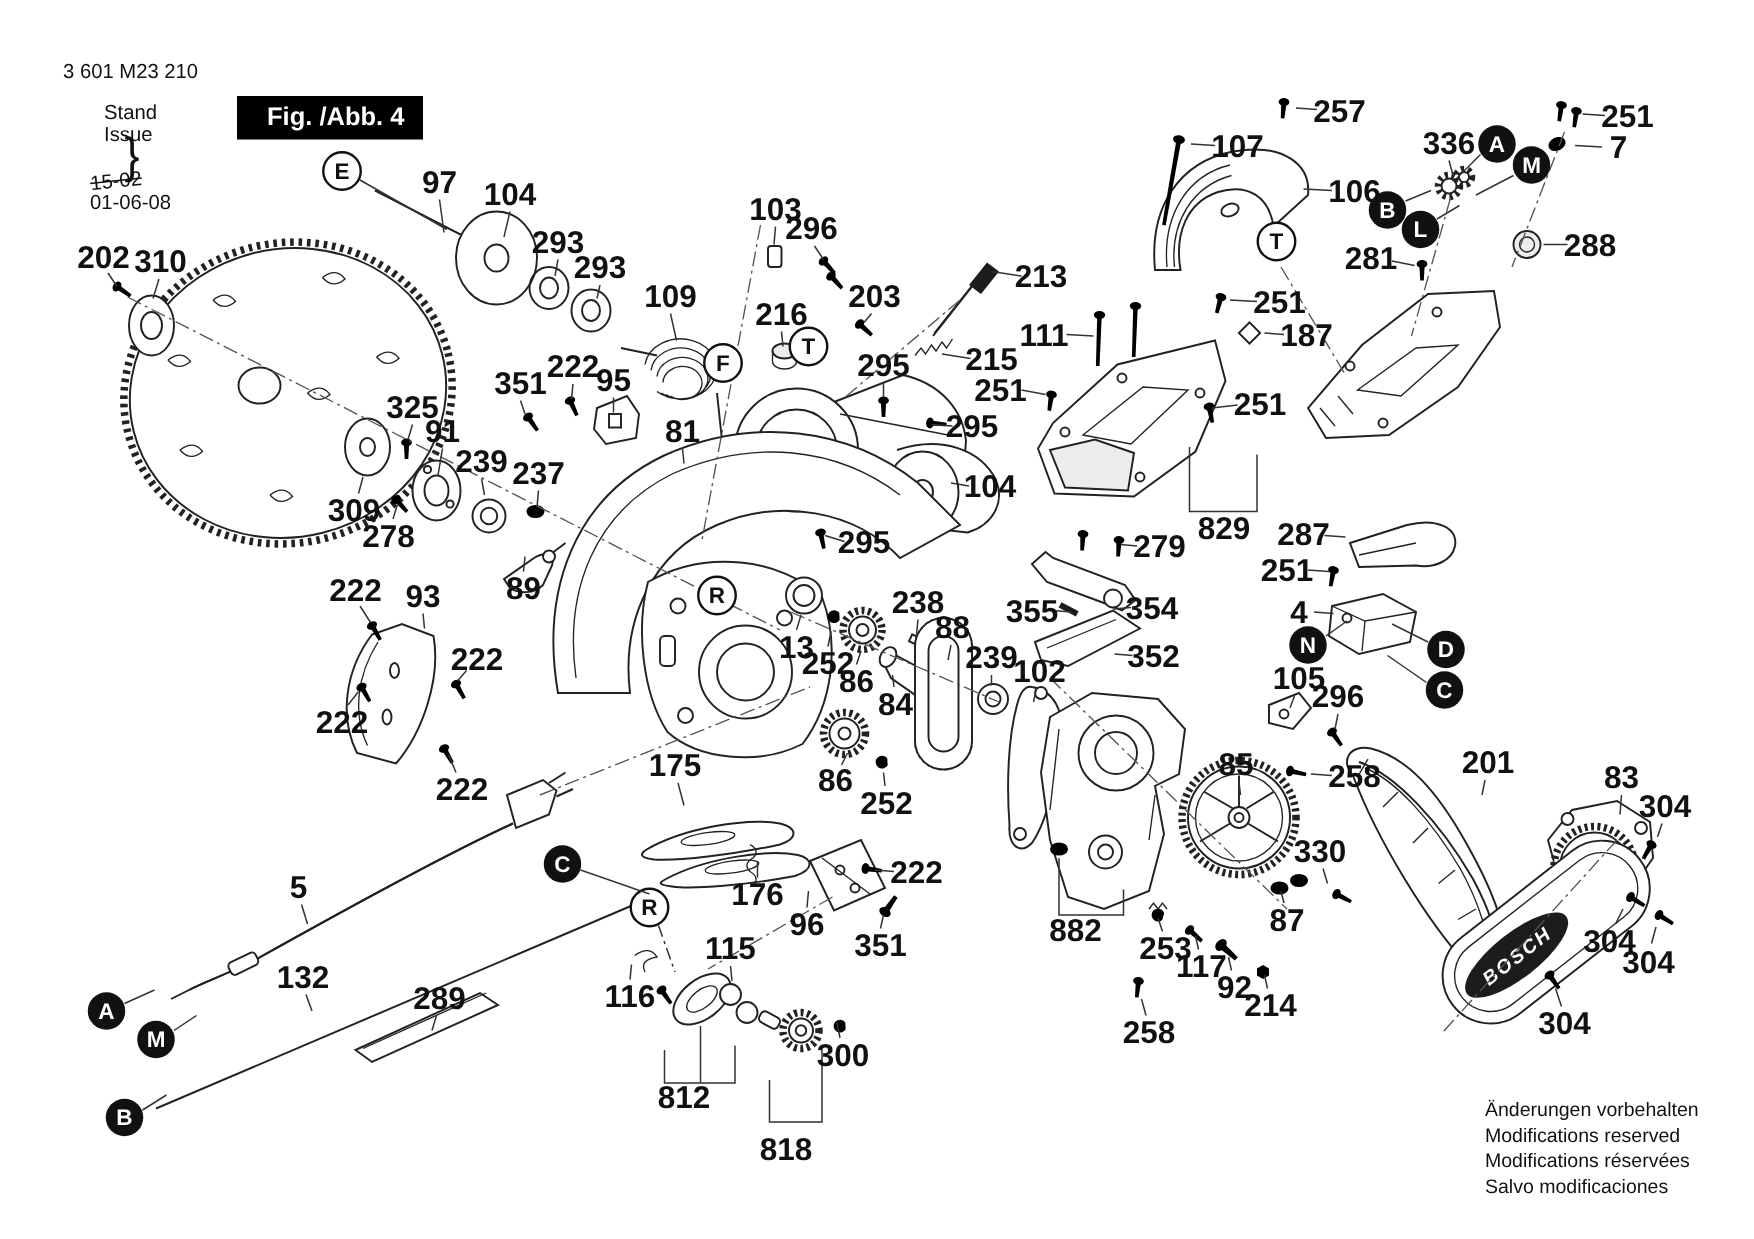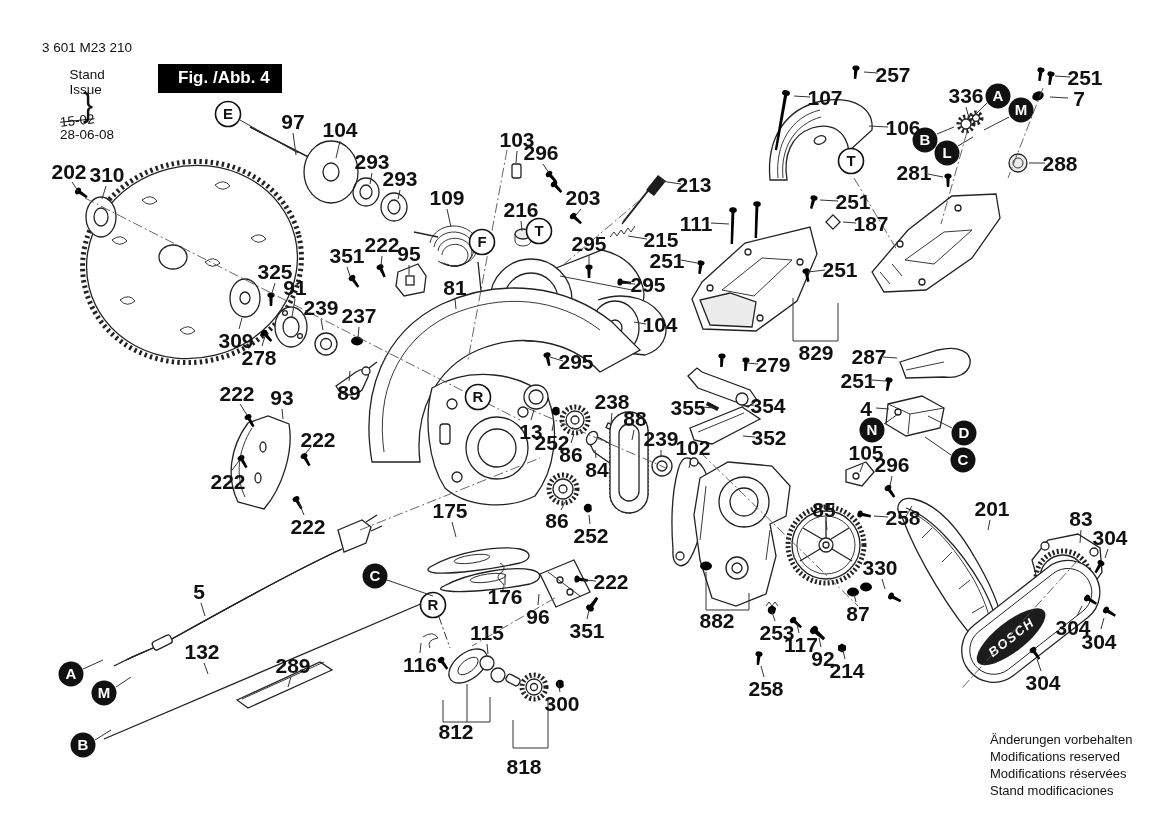--- a/index.html
+++ b/index.html
@@ -649,26 +649,26 @@
 <div id="header">
   <div id="part-number">3 601 M23 210</div>
   <div class="stand-row">
     <div class="si-col">
       <span>Stand</span>
       <span>Issue</span>
     </div>
     <span class="brace">}</span>
     <div class="si-col">
       <span class="struck">15-02</span>
-      <span>28-06-08</span>
+      <span>01-06-08</span>
     </div>
   </div>
 </div>
 <div id="fig-box">Fig. /Abb. 4</div>
 
 <div id="footer">
   <div>Änderungen vorbehalten</div>
   <div>Modifications reserved</div>
   <div>Modifications réservées</div>
-  <div>Stand modificaciones</div>
+  <div>Salvo modificaciones</div>
 </div>
 
 </div>
 
 </body></html>

